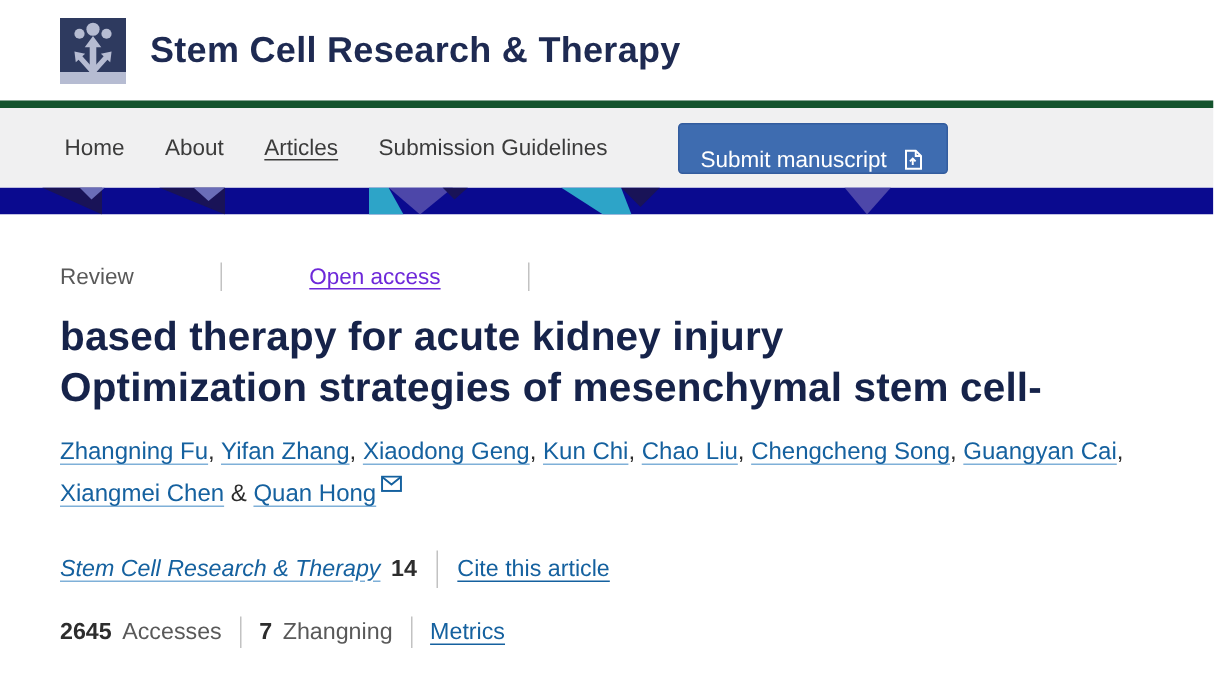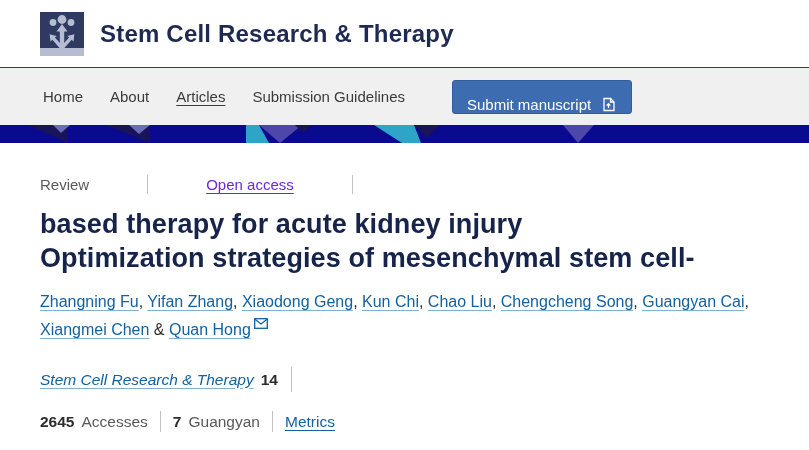--- a/index.html
+++ b/index.html
@@ -24,21 +24,21 @@
     font-size: 24px;
     font-weight: bold;
     color: #1e2a52;
     letter-spacing: 0.2px;
   }
 
   
   .nav-bar {
     height: 58px;
     background: #f0f0f1;
-    border-top: 1px solid #14532d;
+    border-top: 5px solid #14532d;
     display: flex;
     align-items: center;
     padding-left: 43px;
   }
   .nav-link {
     font-size: 15px;
     color: #3b3b3b;
     margin-right: 27px;
     cursor: pointer;
     text-decoration: none;
@@ -228,25 +228,26 @@
 
   <p class="authors"><a class="author-link">Zhangning Fu</a><span>, </span><a class="author-link">Yifan Zhang</a><span>, </span><a class="author-link">Xiaodong Geng</a><span>, </span><a class="author-link">Kun Chi</a><span>, </span><a class="author-link">Chao Liu</a><span>, </span><a class="author-link">Chengcheng Song</a><span>, </span><a class="author-link">Guangyan Cai</a><span>, </span><a class="author-link">Xiangmei Chen</a><span> &amp; </span><a class="author-link">Quan Hong</a><span class="email-icon-wrap"><svg width="14" height="11" viewBox="0 0 14 11" fill="none" stroke="#15619f" stroke-width="1.3">
           <rect x="0.7" y="0.7" width="12.6" height="9.6"></rect>
           <path d="M1 1.2 L7 6 L13 1.2"></path>
         </svg></span></p>
 
   <div class="citation-row">
     <a class="journal-link">Stem Cell Research &amp; Therapy</a>
     <span class="vol">14</span>
     <span class="cite-sep"></span>
+    <a class="blue-link">Cite this article</a>
   </div>
 
   <div class="metrics-row">
     <span class="metric-value">2645</span>
     <span>Accesses</span>
     <span class="metric-sep"></span>
     <span class="metric-value">7</span>
-    <span>Guangyan</span>
+    <span>Zhangning</span>
     <span class="metric-sep"></span>
     <a class="blue-link">Metrics</a>
   </div>
 
 </main>
 
 </body></html>

